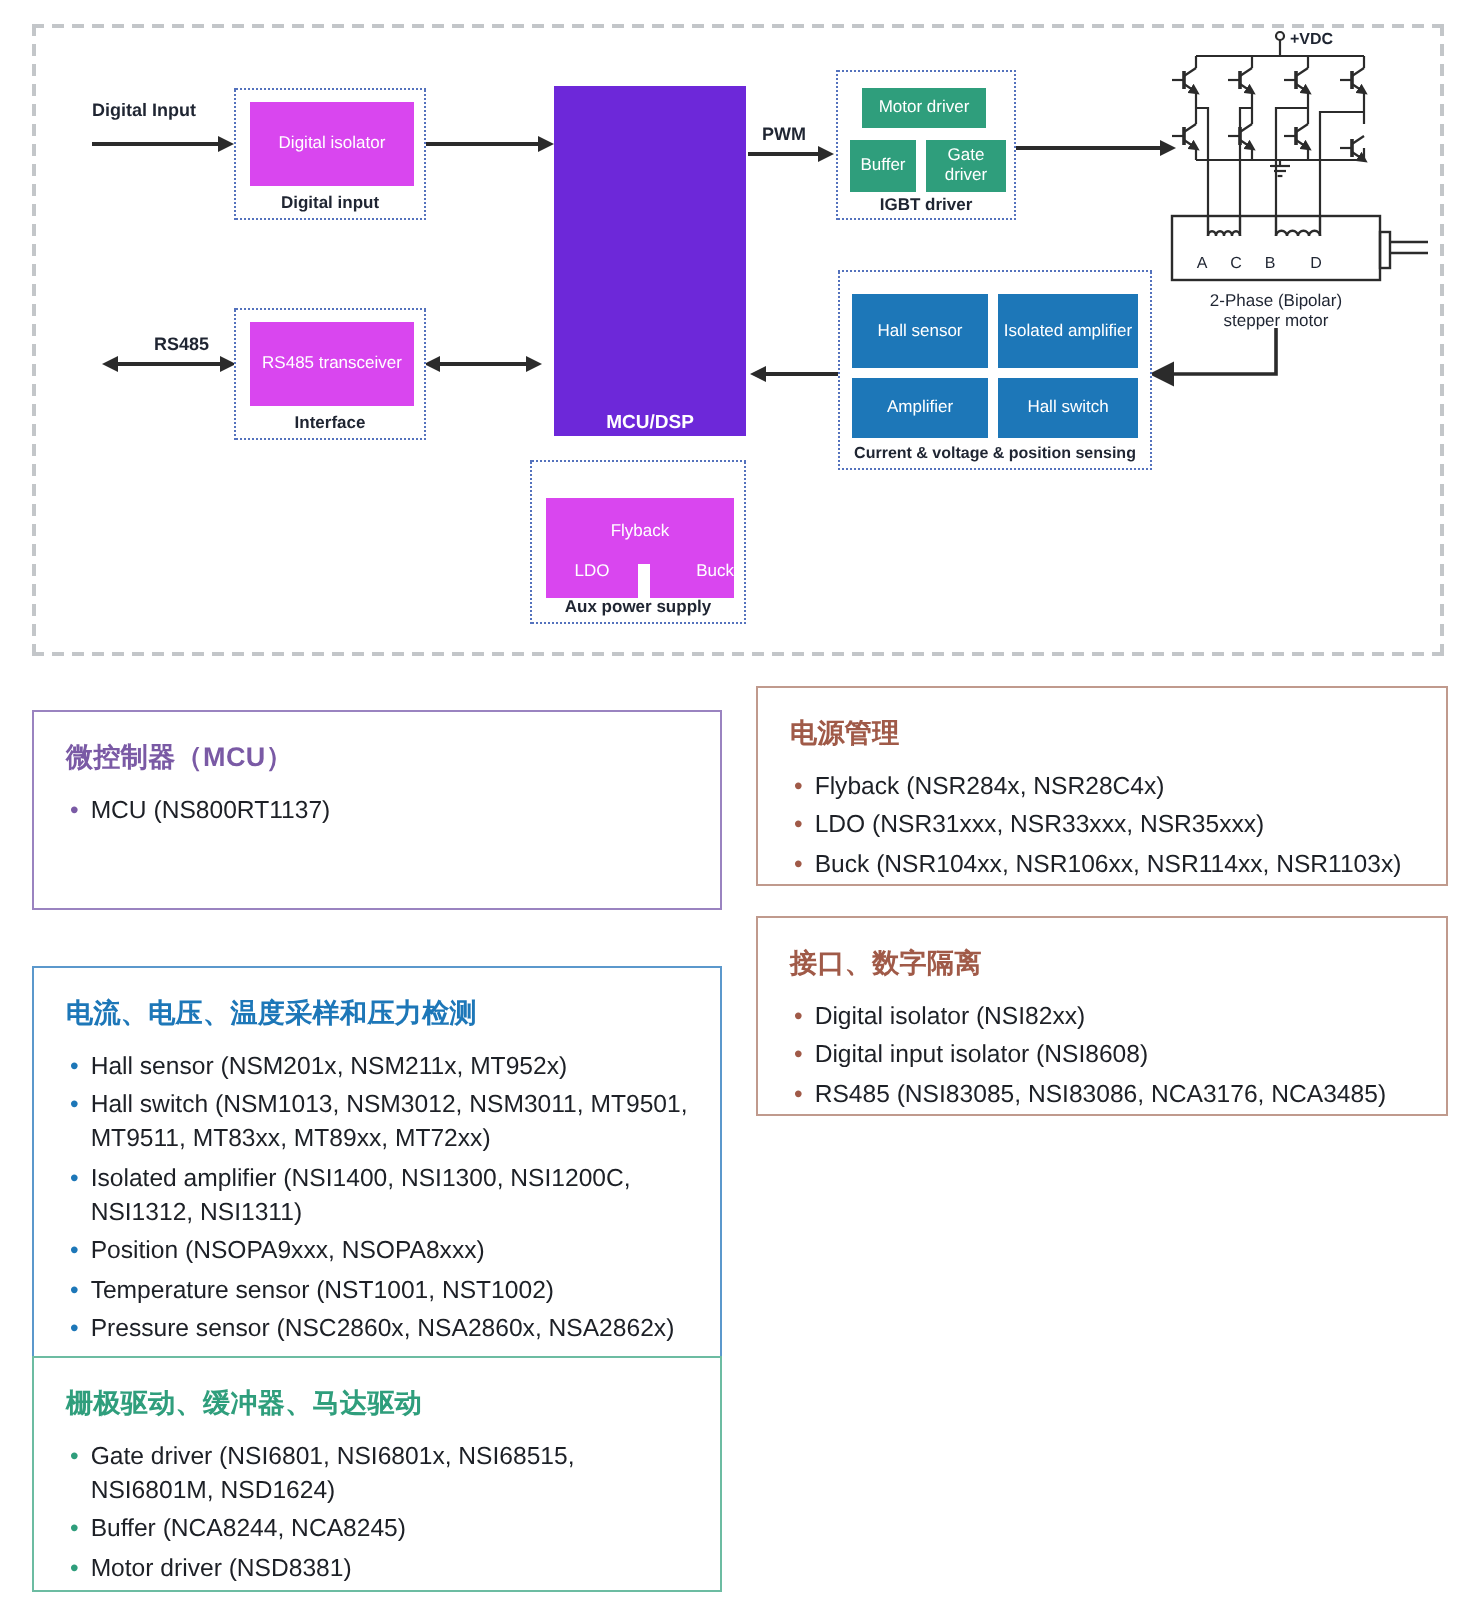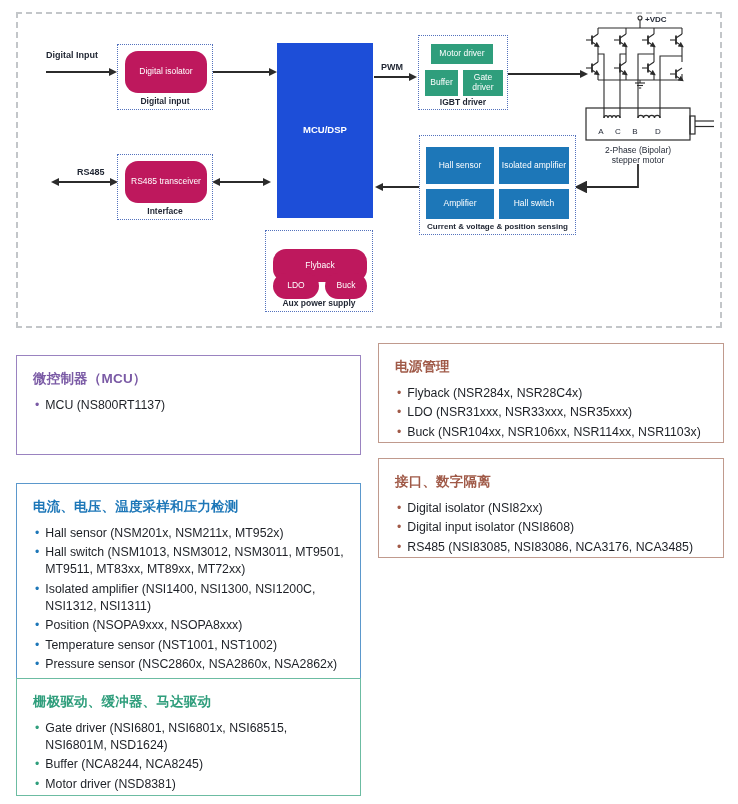--- a/index.html
+++ b/index.html
@@ -19,22 +19,22 @@
   .abs { position:absolute; }
   .io-label { position:absolute; font-size:9px; font-weight:bold; color:#1f2532; white-space:nowrap; }
 
   .dotted-box {
     position:absolute; border:1.5px dotted #5472bd; background:#fff;
   }
   .block {
     position:absolute; display:flex; align-items:center; justify-content:center;
     text-align:center; color:#fff; font-size:8.5px; line-height:1.15; padding:0;
   }
-  .brown  { background:#be185d;border-radius:13px; }
-  .purple { background:#1d4ed8; }
+  .brown  { background:#d946ef; }
+  .purple { background:#6d28d9;align-items:flex-end; }
   .green  { background:#2f9e7c; }
   .blue   { background:#1d77b8; }
   .cap {
     position:absolute; left:0; right:0; text-align:center;
     font-size:8.5px; font-weight:bold; color:#1f2532; white-space:nowrap;
   }
 
   .hline { position:absolute; height:2px; background:#2b2b2b; }
   .head-r { position:absolute; width:0; height:0;
     border-left:8px solid #2b2b2b; border-top:4.5px solid transparent; border-bottom:4.5px solid transparent; }
@@ -231,21 +231,21 @@
     <div class="cap" style="bottom:3px; font-size:8px;">Current &amp; voltage &amp; position sensing</div>
   </div>
 
   <div class="dotted-box" style="left:265px; top:230px; width:108px; height:82px;">
     <div class="block brown" style="left:7px; top:5px; width:94px; height:33px;margin-top:13px;">
       <span>Flyback</span>
     </div>
     <div class="block brown" style="left:7px; top:42px; width:46px; height:26px;">
       <span>LDO</span>
     </div>
-    <div class="block brown" style="left:59px; top:42px; width:42px; height:26px;">
+    <div class="block brown" style="left:59px; top:42px; width:42px; height:26px;justify-content:flex-end;">
       <span>Buck</span>
     </div>
     <div class="cap" style="bottom:3px;">Aux power supply</div>
   </div>
 
   <div class="card" style="--th:#7a5aa5; --bd:#9a83c0; left:16px; top:343px; width:345px; height:100px;margin-top:12px;">
     <h2>微控制器（MCU）</h2>
     <div>
         <div class="item">
           <span class="dot">•</span>

